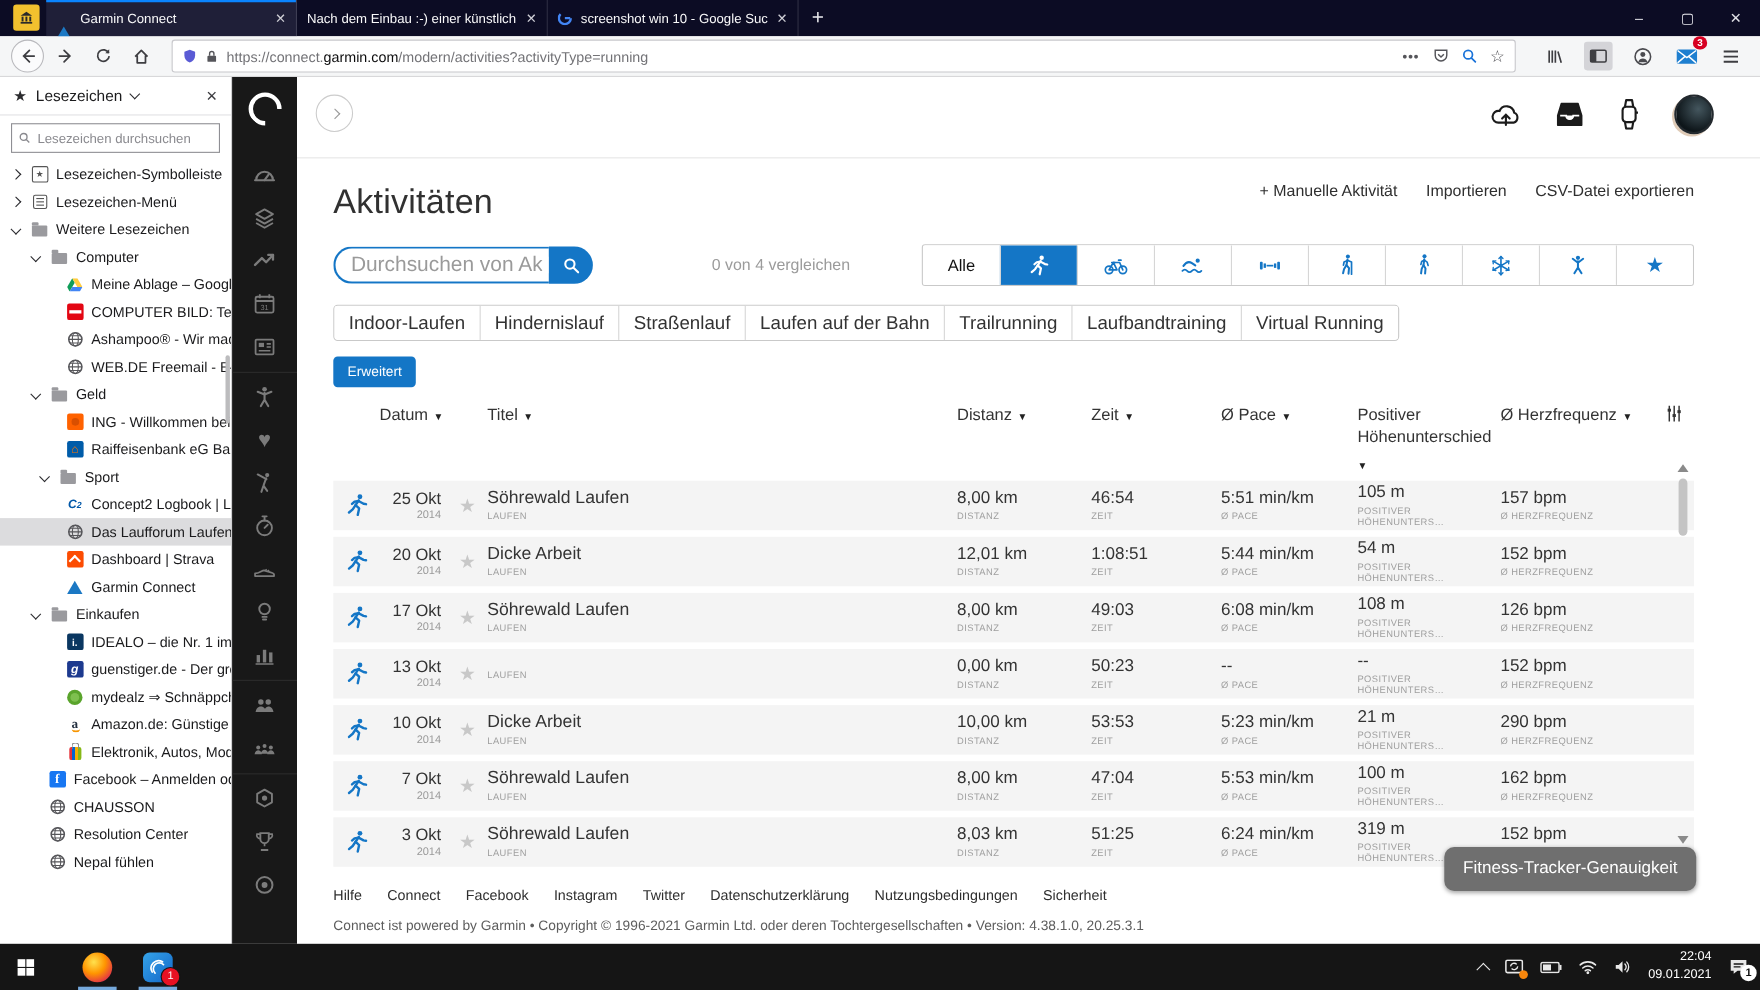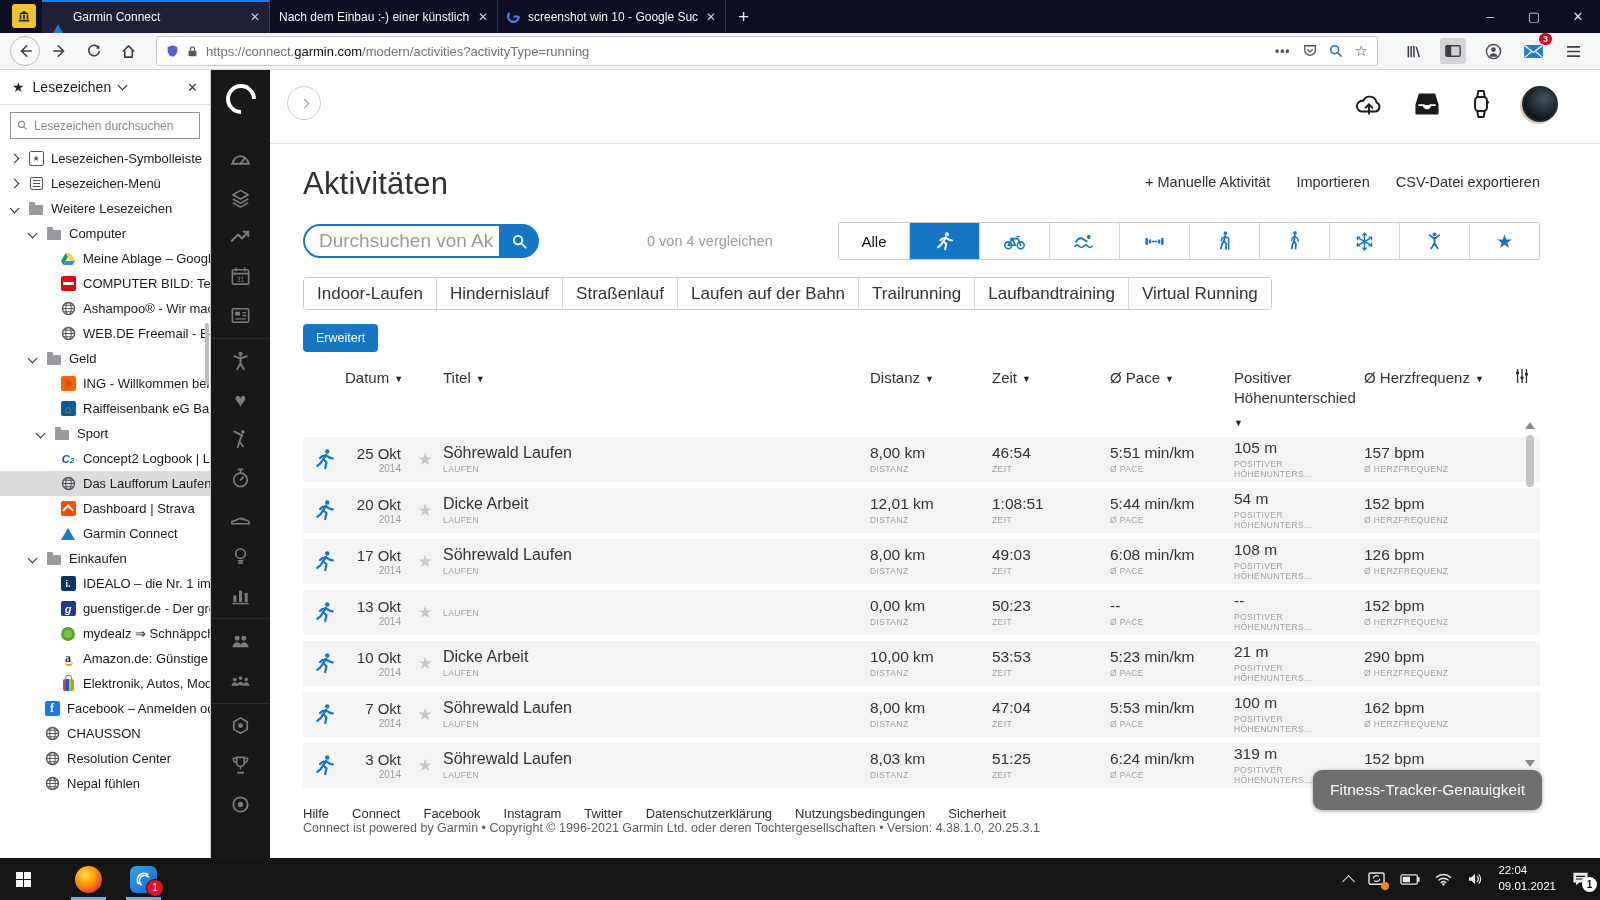--- a/index.html
+++ b/index.html
@@ -78,21 +78,21 @@
   .gi .uni{font-size:20px}
 
   
   .main{position:absolute;top:70px;left:270px;right:0;bottom:42px;background:#fff;overflow:hidden}
   .mainhead{height:73px;border-bottom:1px solid #e6e6e6;position:relative}
   .expandbtn{position:absolute;left:17px;top:16px;width:32px;height:32px;border:1px solid #ccc;border-radius:50%;
              display:flex;align-items:center;justify-content:center;background:#fff}
   .headicons{position:absolute;right:42px;top:16px;display:flex;align-items:center;gap:30px;color:#222}
   .avatar{width:36px;height:36px;border-radius:50%;background:radial-gradient(circle at 62% 35%,#44565e,#0e161a 70%);
           border:2px solid #23292e;box-shadow:-2px 2px 0 #a9744160;box-sizing:border-box}
-  .h1row{display:flex;align-items:center;justify-content:space-between;padding:22px 60px 0 33px}
+  .h1row{display:flex;align-items:flex-start;justify-content:space-between;padding:22px 60px 0 33px}
   .h1{font-size:31px;font-weight:300;color:#313131;letter-spacing:.2px}
   .hactions{display:flex;gap:26px;font-size:14.5px;color:#2f2f2f;padding-bottom:4px}
   .controls{display:flex;align-items:center;padding:20px 60px 0 33px}
   .searchwrap{display:flex;align-items:stretch}
   .searchinput{width:196px;height:34px;border:2px solid #1476c6;border-right:none;border-radius:17px 0 0 17px;
                padding:0 6px 0 14px;font-size:19px;color:#444;outline:none;box-sizing:border-box;font-family:inherit}
   .searchinput::placeholder{color:#9a9a9a}
   .searchbtn{width:40px;height:34px;background:#1476c6;border:none;border-radius:0 17px 17px 0;display:flex;align-items:center;justify-content:center}
   .comparetext{margin-left:108px;color:#9b9b9b;font-size:14.5px}
   .segment{margin-left:auto;display:grid;grid-template-columns:repeat(10,70px);height:36px;border:1px solid #c9c9c9;border-radius:3px;overflow:hidden}
@@ -125,37 +125,37 @@
   .vscroll{position:absolute;right:64px;top:352px;width:12px;height:345px}
   .vscroll .arr{width:0;height:0;border-left:5px solid transparent;border-right:5px solid transparent;margin:0 auto}
   .arr.up{border-bottom:7px solid #8a8a8a}
   .arr.dn2{border-top:7px solid #8a8a8a;position:absolute;bottom:0;left:1px}
   .thumb{width:8px;height:52px;background:#c4c4c4;border-radius:4px;margin:6px auto 0}
 
   
   .gfoot{padding:12px 0 0 33px;font-size:13px}
   .flinks{display:flex;gap:23px;color:#2f2f2f;font-weight:bold;font-weight:600}
   .flinks span{font-weight:normal;color:#2f2f2f}
-  .fcopy{font-size:12.5px;color:#5d5d5d}
+  .fcopy{margin-top:13px;font-size:12.5px;color:#5d5d5d}
   .trackerbtn{position:absolute;right:58px;top:770px;background:#6f6f6f;color:#fff;font-size:15.5px;padding:11px 17px;border-radius:9px;box-shadow:0 1px 4px rgba(0,0,0,.35)}
 
   
   .taskbar{position:absolute;left:0;right:0;bottom:0;height:42px;background:#151515;display:flex;align-items:stretch;color:#fff}
   .tbtn{width:47px;display:flex;align-items:center;justify-content:center;position:relative}
   .tbtn.open:after{content:"";position:absolute;bottom:0;left:6px;right:6px;height:3px;background:#76a9dc}
   .winlogo{width:15px;height:15px;position:relative}
   .winlogo i{position:absolute;width:7px;height:7px;background:#fff}
   .winlogo i:nth-child(2){left:8px}.winlogo i:nth-child(3){top:8px}.winlogo i:nth-child(4){top:8px;left:8px}
   .fxball{width:27px;height:27px;border-radius:50%;background:radial-gradient(circle at 38% 32%,#ffe14d,#ff9500 42%,#e8443a 72%,#b5007f 100%)}
   .appic{width:27px;height:27px;border-radius:6px;background:linear-gradient(135deg,#35a3e8,#1266c8);position:relative;display:flex;align-items:center;justify-content:center}
   .appic .b1{position:absolute;right:-7px;bottom:-4px;width:16px;height:16px;background:#e81123;border-radius:50%;
              color:#fff;font-size:10px;display:flex;align-items:center;justify-content:center;border:1.5px solid #151515}
   .tray{margin-left:auto;display:flex;align-items:center;gap:15px;padding-right:10px}
   .trayico{display:flex;align-items:center;justify-content:center;color:#e8e8e8}
-  .clock{text-align:left;font-size:11.5px;line-height:1.35;color:#fff}
+  .clock{text-align:right;font-size:11.5px;line-height:1.35;color:#fff}
   .notif{position:relative}
   .notif .b2{position:absolute;right:-7px;bottom:-5px;width:15px;height:15px;border-radius:50%;background:#fff;color:#111;
              font-size:10px;display:flex;align-items:center;justify-content:center;font-weight:bold}
   .chevup{width:8px;height:8px;border-left:1.8px solid #e8e8e8;border-top:1.8px solid #e8e8e8;transform:rotate(45deg);margin-top:4px}
   .syncwrap{position:relative}
   .syncdot{position:absolute;right:-4px;bottom:-3px;width:8px;height:8px;border-radius:50%;background:#f7860c}
 </style>
 </head>
 <body>
 

